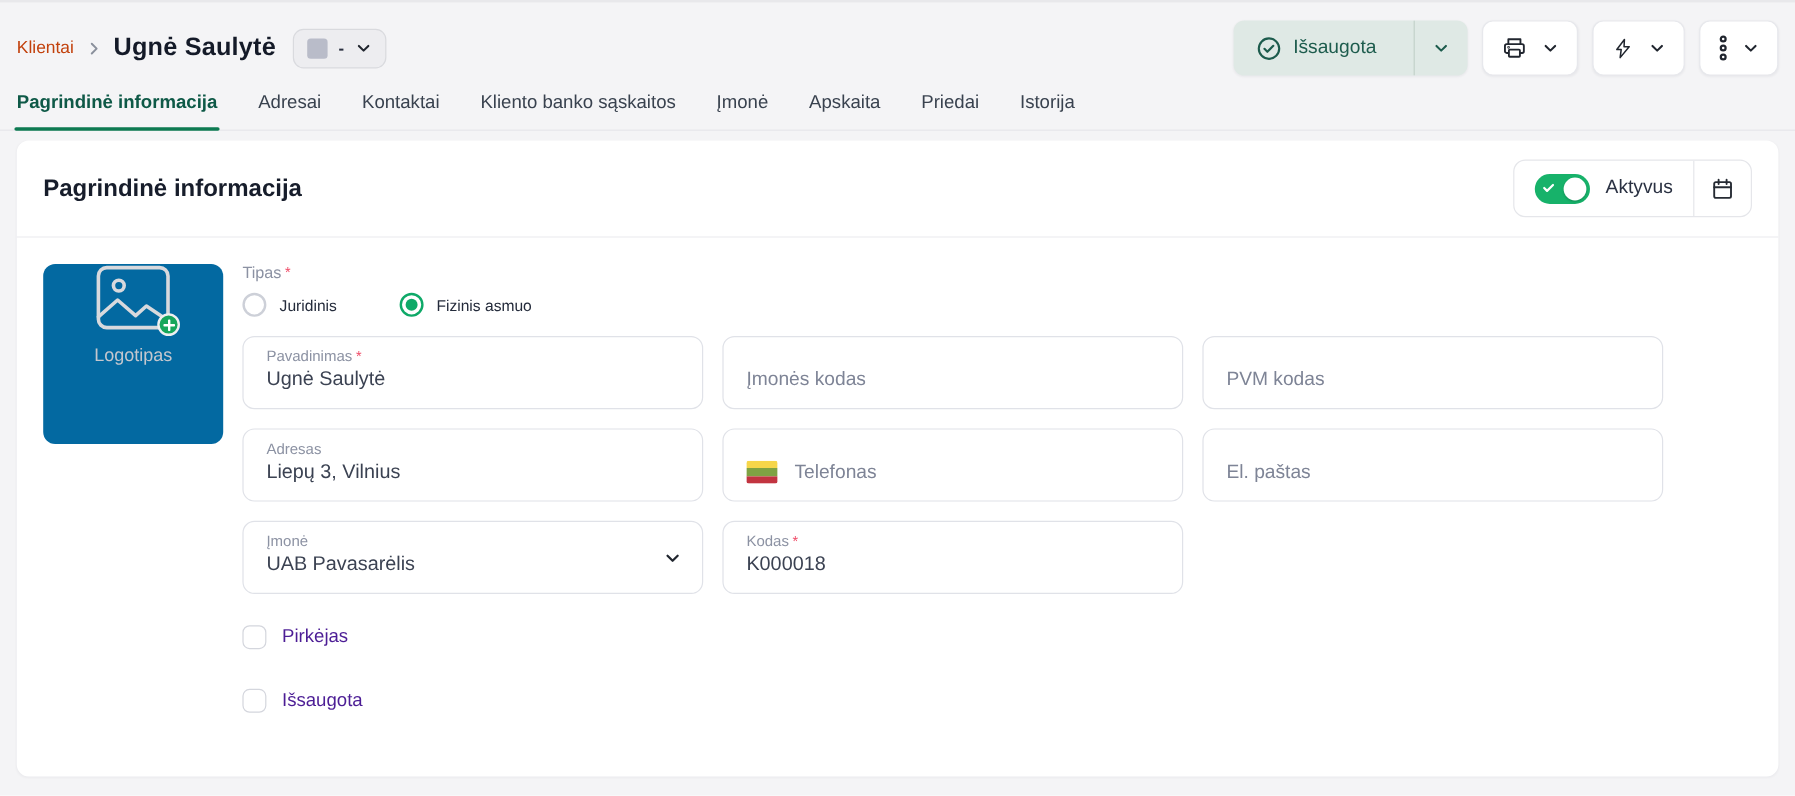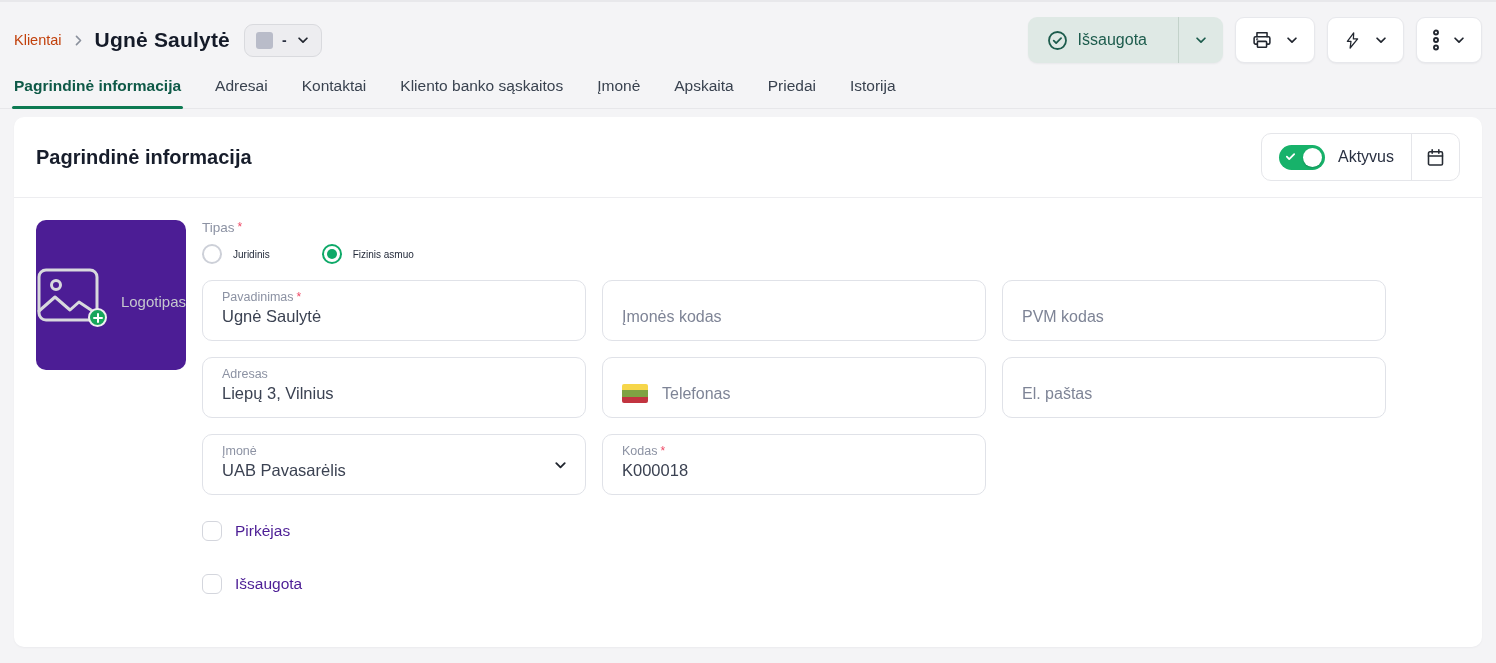--- a/index.html
+++ b/index.html
@@ -50,32 +50,32 @@
   .header-controls { display:flex; align-items:stretch; border:1px solid #e5e6ea; border-radius:10px; height:48px; overflow:hidden; }
   .toggle-section { display:flex; align-items:center; gap:13px; padding:0 17px; cursor:pointer; }
   .toggle-label { font-size:16px; color:#2a3142; }
   .calendar-section { display:flex; align-items:center; padding:0 13px; border-left:1px solid #e5e6ea; cursor:pointer; color:#262b33; }
   .toggle { width:46px; height:25px; border-radius:13px; background:#17b26a; position:relative; flex:0 0 auto; }
   .toggle .knob { position:absolute; top:3px; right:3px; width:19px; height:19px; border-radius:50%; background:#fff; box-shadow:0 1px 2px rgba(0,0,0,.2); }
   .toggle .tick { position:absolute; left:6px; top:6px; color:#fff; }
 
   
   .card-body { display:flex; gap:16px; padding:22px; }
-  .logo-box { width:150px; height:150px; background:#4c1d95; border-radius:10px;
-              display:flex; flex-direction:row; align-items:center; justify-content:space-between; cursor:pointer; }
+  .logo-box { width:150px; height:150px; background:#0369a1; border-radius:10px;
+              display:flex; flex-direction:column; align-items:center; justify-content:flex-start; cursor:pointer; }
   .logo-icon-wrap { position:relative; width:64px; height:56px; }
   .plus-badge { position:absolute; right:-7px; bottom:-4px; width:19px; height:19px; border-radius:50%;
                 background:#17a65b; border:2px solid #efeff1; display:flex; align-items:center; justify-content:center; color:#fff; }
   .logo-label { color:#c5c7ce; font-size:15px; margin-top:12px; }
 
   .form-area { flex:1; }
   .type-label { font-size:13.5px; color:#8c92a3; }
   .req { color:#ef4a66; margin-left:3px; font-size:12px; vertical-align:top; }
   .radio-row { display:flex; gap:52px; margin-top:9px; }
-  .radio { display:flex; align-items:center; gap:11px; font-size:10px; color:#242b3b; cursor:pointer; }
+  .radio { display:flex; align-items:center; gap:11px; font-size:13px; color:#242b3b; cursor:pointer; }
   .radio-circle { width:20px; height:20px; border-radius:50%; border:2px solid #cdd0d8; background:#fff; position:relative; flex:0 0 auto; }
   .radio-circle.checked { border-color:#0ea968; }
   .radio-circle.checked::after { content:""; position:absolute; left:50%; top:50%; transform:translate(-50%,-50%);
                                  width:10px; height:10px; border-radius:50%; background:#0ea968; }
 
   .fields-grid { display:grid; grid-template-columns:repeat(3,384px); gap:16px; margin-top:16px; }
   .field { border:1px solid #e0e2e8; border-radius:10px; height:61px; background:#fff; padding:9px 19px 0; position:relative; cursor:text; }
   .field.center { display:flex; align-items:center; padding-top:12px; gap:14px; }
   .field-label { font-size:12.5px; color:#8c92a3; }
   .field-input, .select-value {

